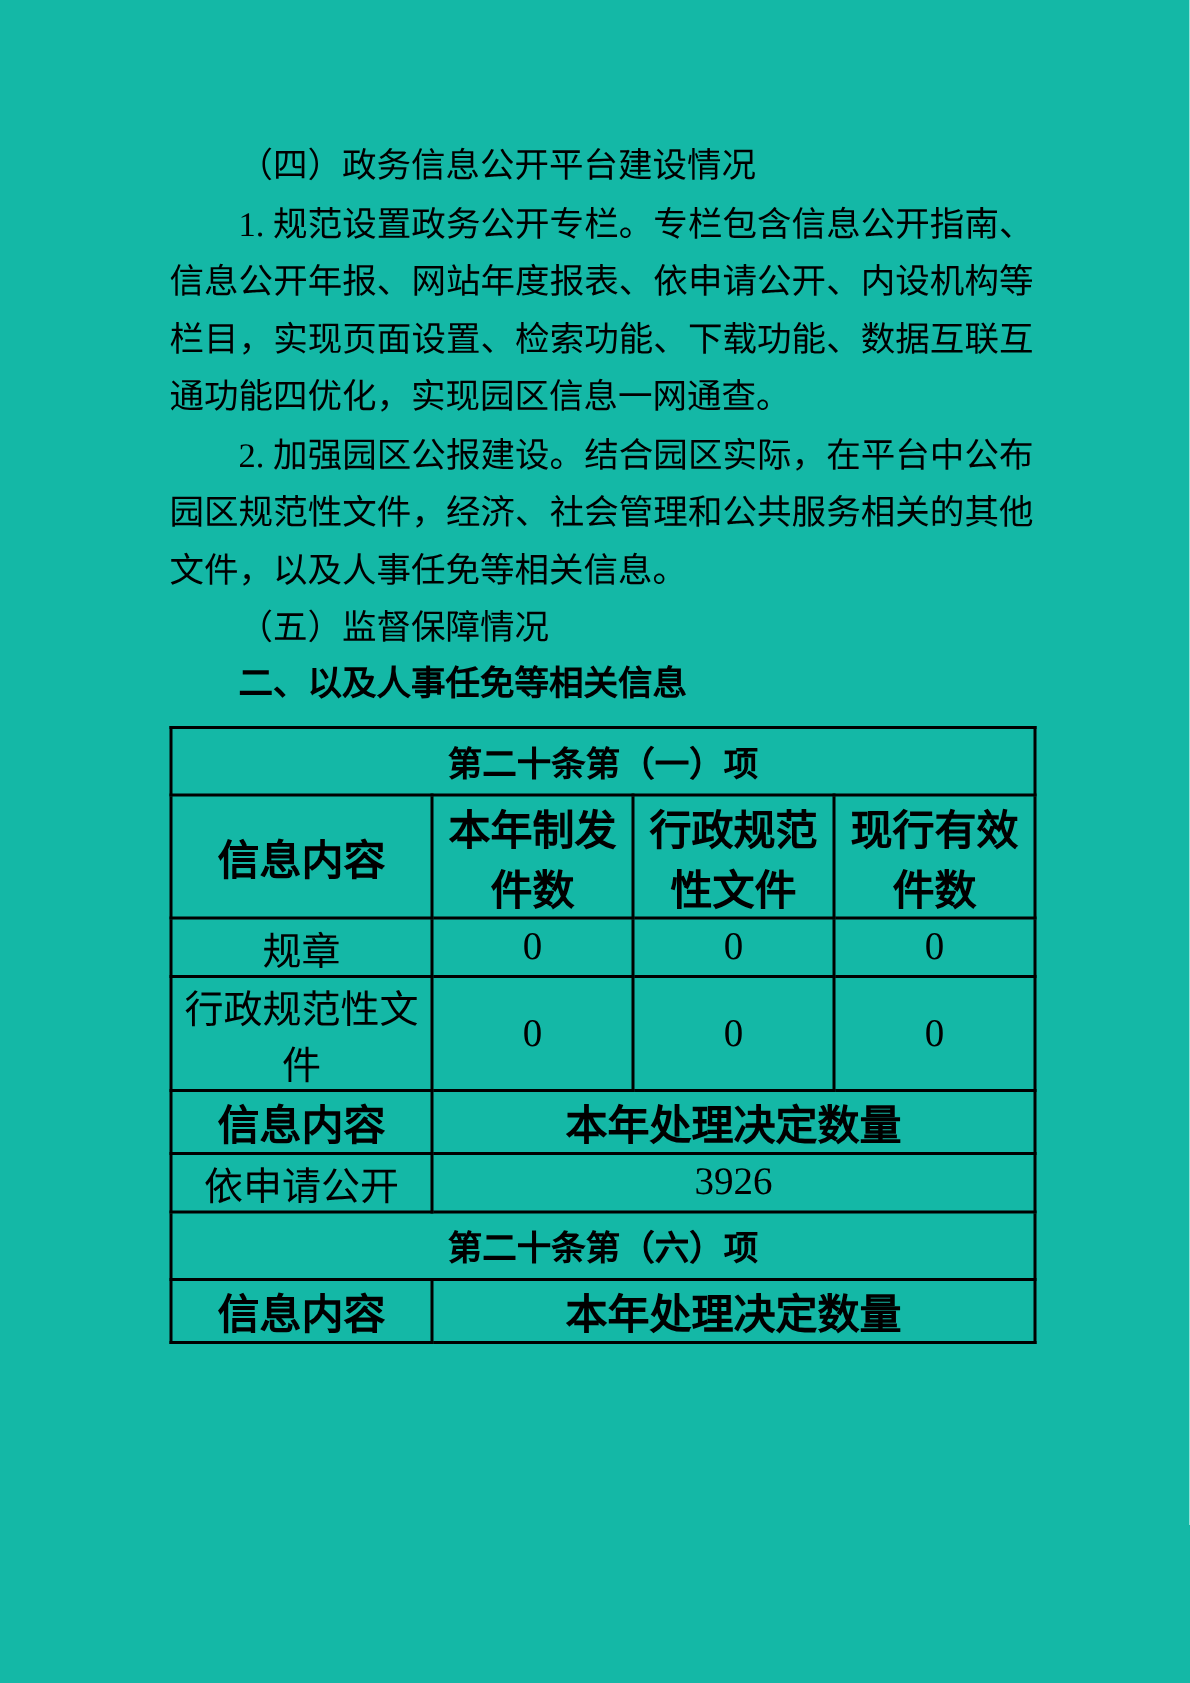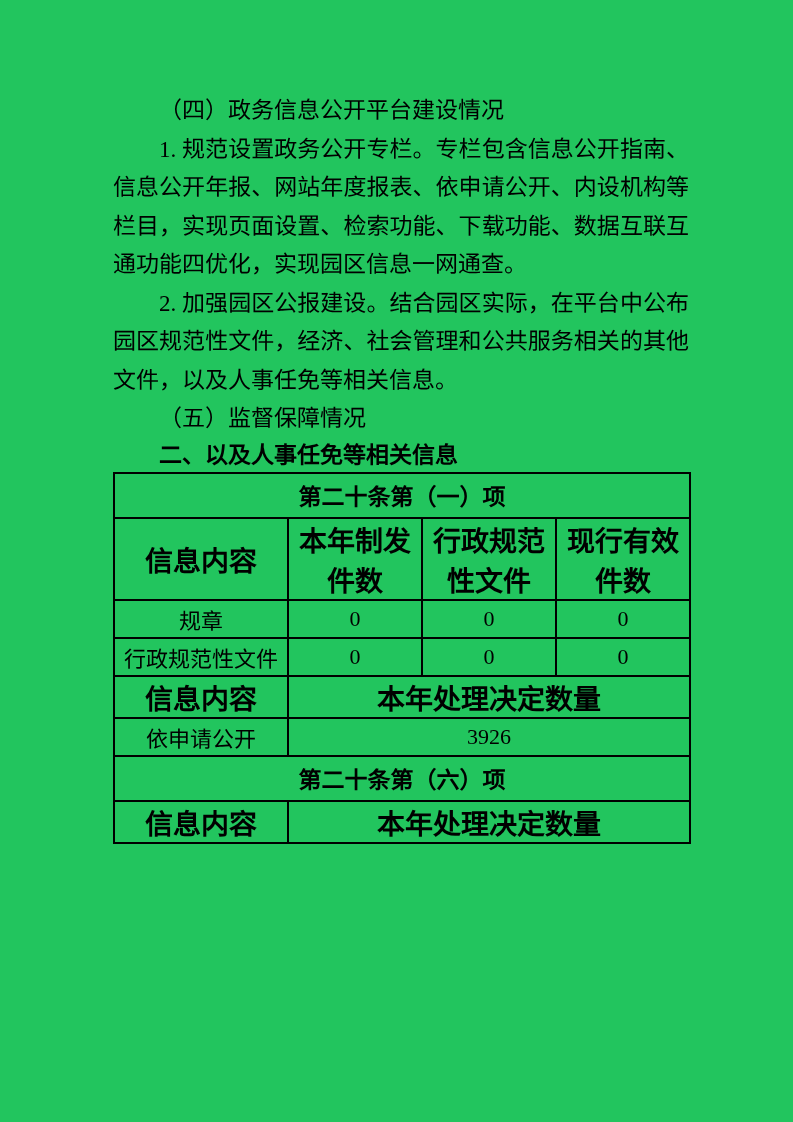--- a/index.html
+++ b/index.html
@@ -7,21 +7,21 @@
     padding: 0;
     background: #ffffff;
   }
   .page {
     position: relative;
     width: 793px;
     height: 1122px;
     margin: 0 auto;
     box-sizing: border-box;
     padding: 92px 104px 0 113px;
-    background: #22c55e;
+    background: #14b8a6;
     color: #000000;
     overflow: hidden;
   }
   .para {
     margin: 0;
     font-family: "Liberation Serif", "DejaVu Serif", serif;
     font-size: 23px;
     line-height: 38.5px;
     text-align: justify;
     text-justify: inter-character;
@@ -33,21 +33,21 @@
     font-family: "Liberation Sans", "DejaVu Sans", sans-serif;
     font-weight: bold;
     font-size: 23px;
     line-height: 33px;
     text-indent: 2em;
   }
   table.rpt {
     border-collapse: collapse;
     table-layout: fixed;
     width: 576px;
-    margin-top: 0;
+    margin-top: 12px;
   }
   table.rpt td {
     border: 2px solid #000000;
     text-align: center;
     vertical-align: middle;
     padding: 0;
     overflow: hidden;
   }
   td.sec {
     height: 43px;
@@ -57,21 +57,21 @@
   }
   td.hdr {
     height: 36px;
     font-family: "Liberation Sans", "DejaVu Sans", sans-serif;
     font-weight: bold;
     font-size: 28px;
   }
   td.cell {
     height: 36px;
     font-family: "Liberation Serif", "DejaVu Serif", serif;
-    font-size: 22px;
+    font-size: 26px;
   }
 </style>
 </head>
 <body>
 
 <div class="page">
 
   <p class="para">（四）政务信息公开平台建设情况</p>
   <p class="para">1. 规范设置政务公开专栏。专栏包含信息公开指南、信息公开年报、网站年度报表、依申请公开、内设机构等栏目，实现页面设置、检索功能、下载功能、数据互联互通功能四优化，实现园区信息一网通查。</p>
   <p class="para">2. 加强园区公报建设。结合园区实际，在平台中公布园区规范性文件，经济、社会管理和公共服务相关的其他文件，以及人事任免等相关信息。</p>

